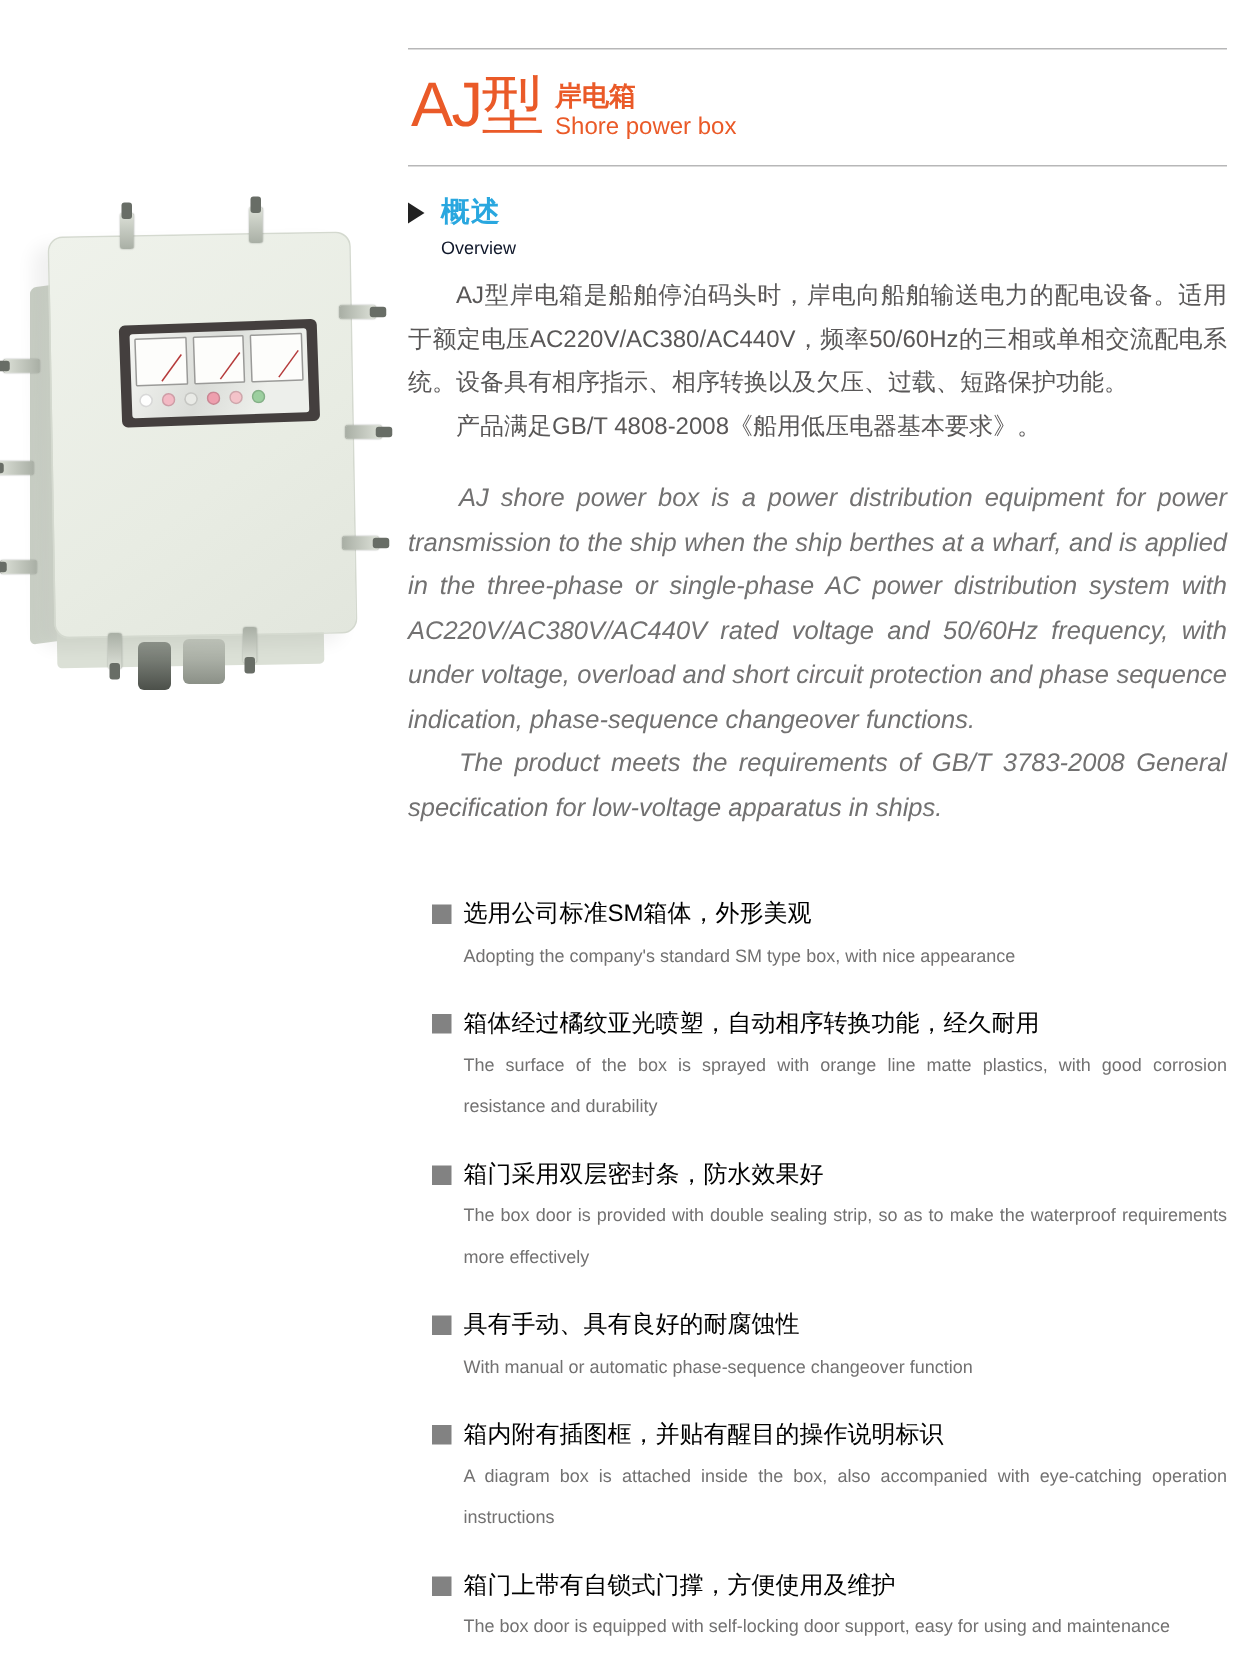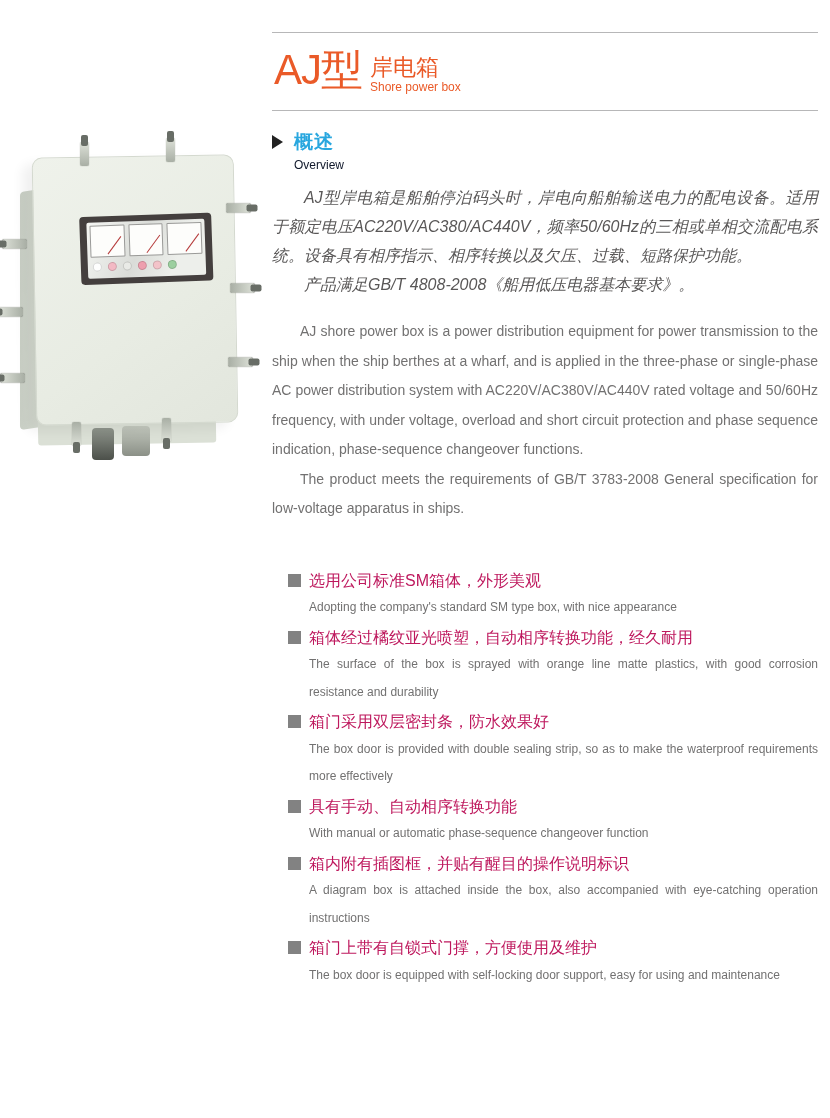--- a/index.html
+++ b/index.html
@@ -12,39 +12,39 @@
     font-family:"Liberation Sans", sans-serif;
     overflow:hidden;
   }
   
   .rule { position:absolute; left:272px; width:546px; height:1px; background:#b7b7b8; }
   .rule-top    { top:32px; }
   .rule-bottom { top:110px; }
   .title-block { position:absolute; left:274px; top:50px; display:flex; align-items:flex-start; color:#ea5a28; }
   .model { font-size:42px; line-height:0.95; letter-spacing:-1px; }
   .title-stack { margin-left:8px; padding-top:4px; }
-  .name-cn { display:block; font-size:23px; font-weight:normal; line-height:1.15; }
-  .name-en { display:block; font-size:12px; line-height:1.25; }
+  .name-cn { display:block; font-size:18px; font-weight:bold; line-height:1.15; }
+  .name-en { display:block; font-size:16px; line-height:1.25; }
 
   
   .content { position:absolute; left:272px; top:128px; width:546px; }
   .sec-head { position:relative; padding-left:22px; }
   .sec-marker { position:absolute; left:0; top:7px; width:0; height:0;
     border-left:11px solid #222222; border-top:7px solid transparent; border-bottom:7px solid transparent; }
   .sec-title-cn { font-size:19px; line-height:28px; color:#29a7df; font-weight:bold; letter-spacing:1px; }
   .sec-title-en { font-size:12px; line-height:19px; color:#0f172a; }
 
   .para-cn { font-size:16px; line-height:29px; color:#595757; text-align:justify; text-indent:2em; }
-  .para-en { font-size:14px; line-height:29.5px; color:#727171; text-align:justify; text-align-last:left; text-indent:2em; }
-  .cn-block { margin-top:8px;font-style:italic; }
+  .para-en { font-size:17px; line-height:29.5px; color:#727171; text-align:justify; text-align-last:left; text-indent:2em;font-style:italic; }
+  .cn-block { margin-top:8px; }
   .en-block { margin-top:18px; }
 
   .features-section { margin-top:43px; }
   .feat-list { list-style:none; margin-top:23px; }
-  .feat-cn { position:relative; padding-left:37px; font-size:16px; line-height:27.5px; color:#be185d; margin-top:2px; }
+  .feat-cn { position:relative; padding-left:37px; font-size:16px; line-height:27.5px; color:#000000; margin-top:18px; }
   .feat-bullet { position:absolute; left:16px; top:7px; width:13px; height:13px; background:#828282; }
   .feat-en { padding-left:37px; font-size:12px; line-height:27.5px; color:#727171; text-align:justify; text-align-last:left; }
 
   
   .photo { position:absolute; left:6px; top:140px; width:252px; height:330px; }
   .box-side { position:absolute; left:14px; top:50px; width:28px; height:238px;
     background:linear-gradient(90deg,#c9cfc5,#dde2d8); transform:skewY(-8deg); border-radius:4px; }
   .box-bottom { position:absolute; left:32px; top:274px; width:178px; height:30px;
     background:#dbe0d6; border-radius:3px; transform:rotate(-1deg); }
   .gland { position:absolute; border-radius:4px; }
@@ -150,21 +150,21 @@
         </li>
         <li>
           <div class="feat-cn"><span class="feat-bullet"></span><span>箱体经过橘纹亚光喷塑，自动相序转换功能，经久耐用</span></div>
           <div class="feat-en">The surface of the box is sprayed with orange line matte plastics, with good corrosion resistance and durability</div>
         </li>
         <li>
           <div class="feat-cn"><span class="feat-bullet"></span><span>箱门采用双层密封条，防水效果好</span></div>
           <div class="feat-en">The box door is provided with double sealing strip, so as to make the waterproof requirements more effectively</div>
         </li>
         <li>
-          <div class="feat-cn"><span class="feat-bullet"></span><span>具有手动、自动相序转换功能</span></div>
+          <div class="feat-cn"><span class="feat-bullet"></span><span>具有手动、具有良好的耐腐蚀性</span></div>
           <div class="feat-en">With manual or automatic phase-sequence changeover function</div>
         </li>
         <li>
           <div class="feat-cn"><span class="feat-bullet"></span><span>箱内附有插图框，并贴有醒目的操作说明标识</span></div>
           <div class="feat-en">A diagram box is attached inside the box, also accompanied with eye-catching operation instructions</div>
         </li>
         <li>
           <div class="feat-cn"><span class="feat-bullet"></span><span>箱门上带有自锁式门撑，方便使用及维护</span></div>
           <div class="feat-en">The box door is equipped with self-locking door support, easy for using and maintenance</div>
         </li>

